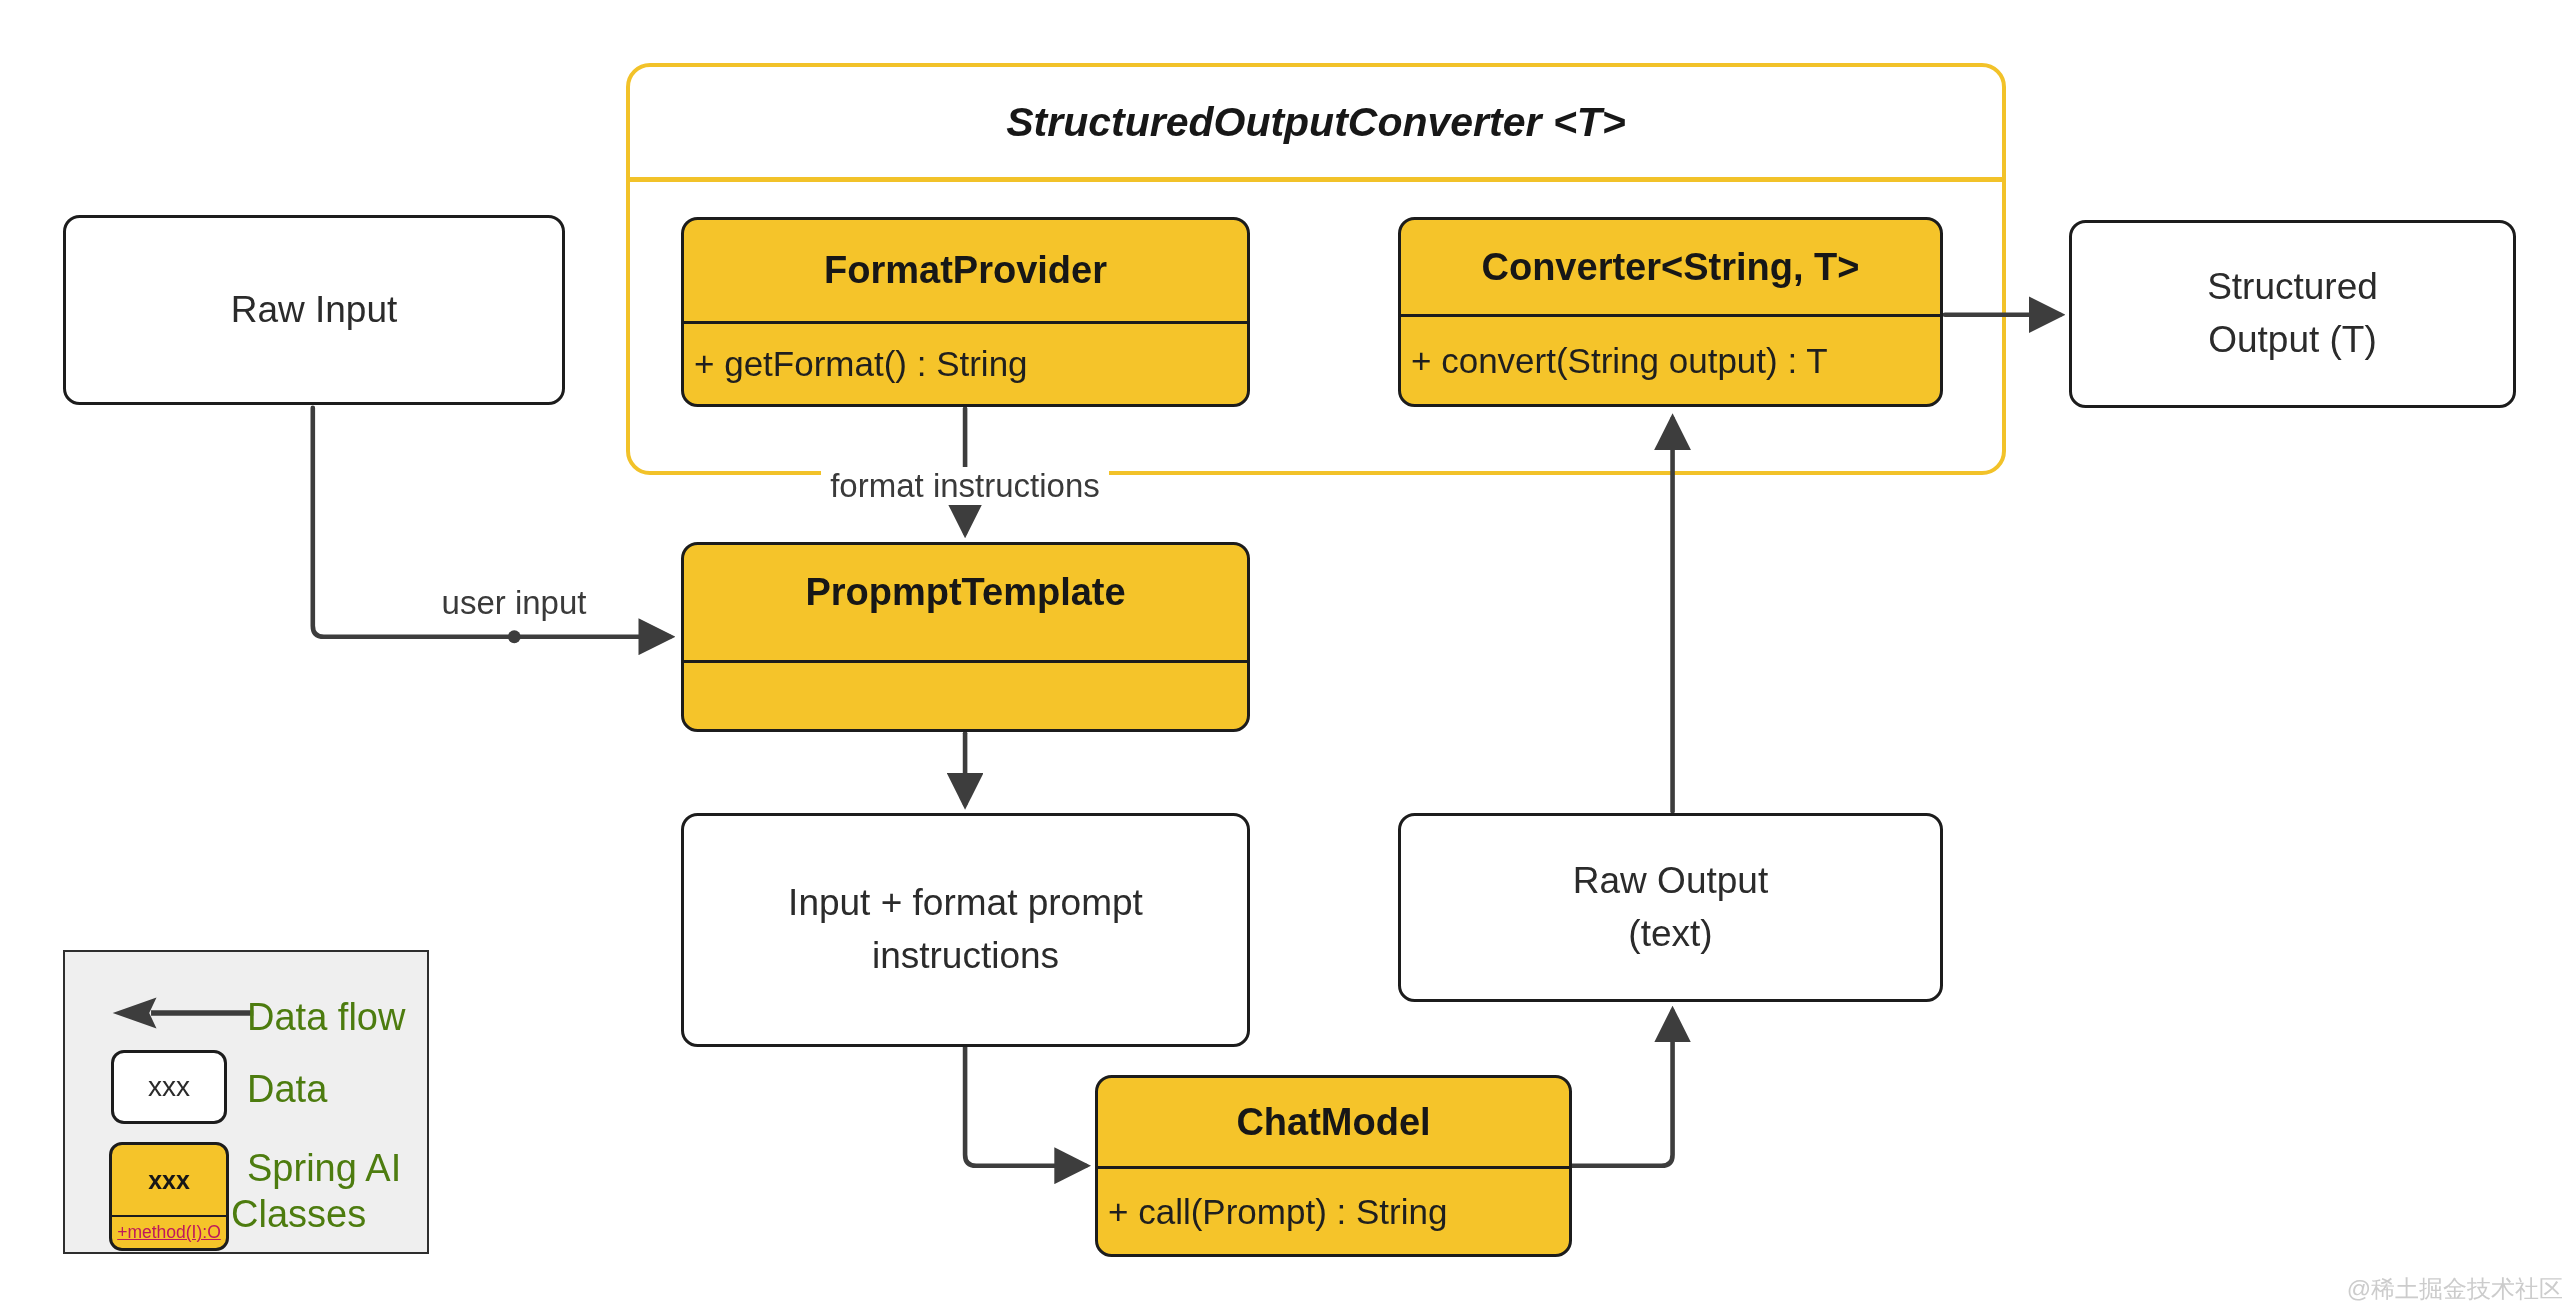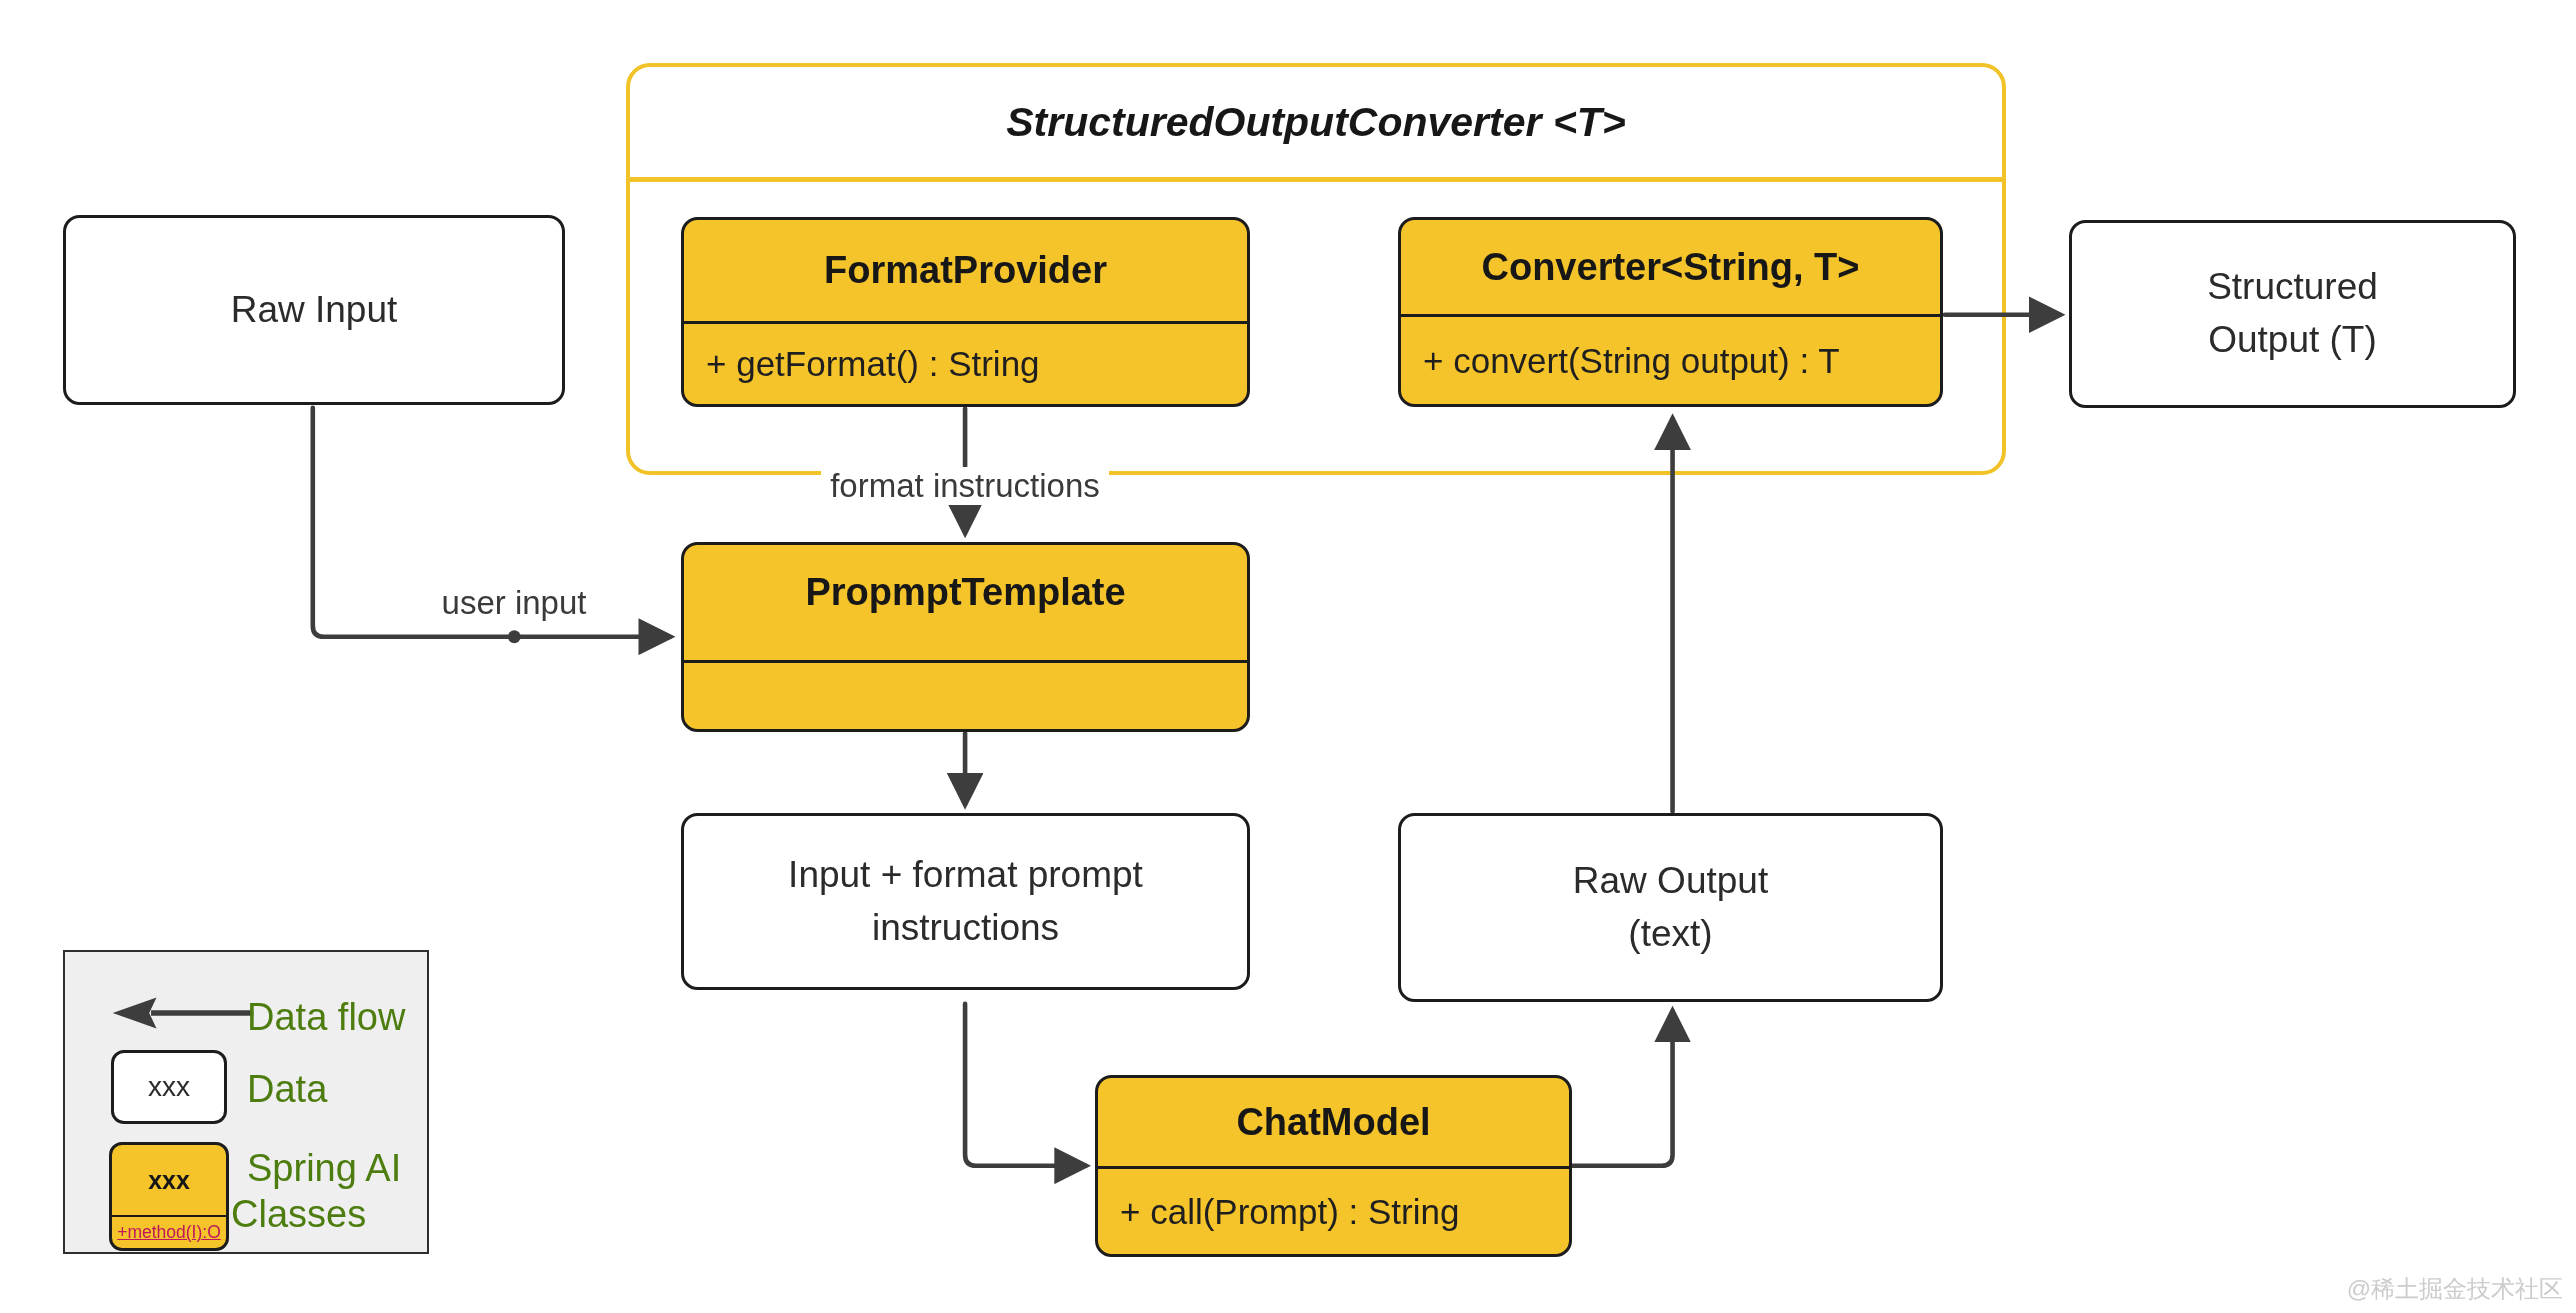--- a/index.html
+++ b/index.html
@@ -17,21 +17,21 @@
   .uml{
     background:#F5C42A;border:3.7px solid #1c1c1c;border-radius:16.6px;
     display:flex;flex-direction:column;overflow:hidden;
   }
   .uml .uml-title{
     flex:0 0 auto;display:flex;align-items:center;justify-content:center;
     font-weight:700;font-size:38px;color:#171717;
   }
   .uml .uml-method{
     flex:1 1 auto;border-top:3.7px solid #1c1c1c;display:flex;align-items:center;
-    font-size:35px;color:#1f1f1f;padding-left:22px;
+    font-size:35px;color:#1f1f1f;padding-left:10px;
   }
   .uml .uml-method.empty{padding-left:0;}
   
   .container-frame{
     border:4.6px solid #F2C229;border-radius:24px;background:#ffffff;font-style:italic;
   }
   .container-title{
     display:flex;align-items:center;justify-content:center;
     font-weight:700;font-size:41px;color:#171717;
   }
@@ -100,21 +100,21 @@
 
   <div class="abs white-box" style="left:63px;top:215px;width:502px;height:190px;">
     <span>Raw Input</span>
   </div>
 
   <div class="abs white-box" style="left:2069px;top:220px;width:447px;height:188px;">
     <span>Structured</span>
     <span>Output (T)</span>
   </div>
 
-  <div class="abs white-box" style="left:681px;top:813px;width:569px;height:177px;">
+  <div class="abs white-box" style="left:681px;top:813px;width:569px;height:234px;">
     <span>Input + format prompt</span>
     <span>instructions</span>
   </div>
 
   <div class="abs white-box" style="left:1398px;top:813px;width:545px;height:189px;">
     <span>Raw Output</span>
     <span>(text)</span>
   </div>
 
   <div class="abs uml" style="left:681px;top:217px;width:569px;height:190px;">

